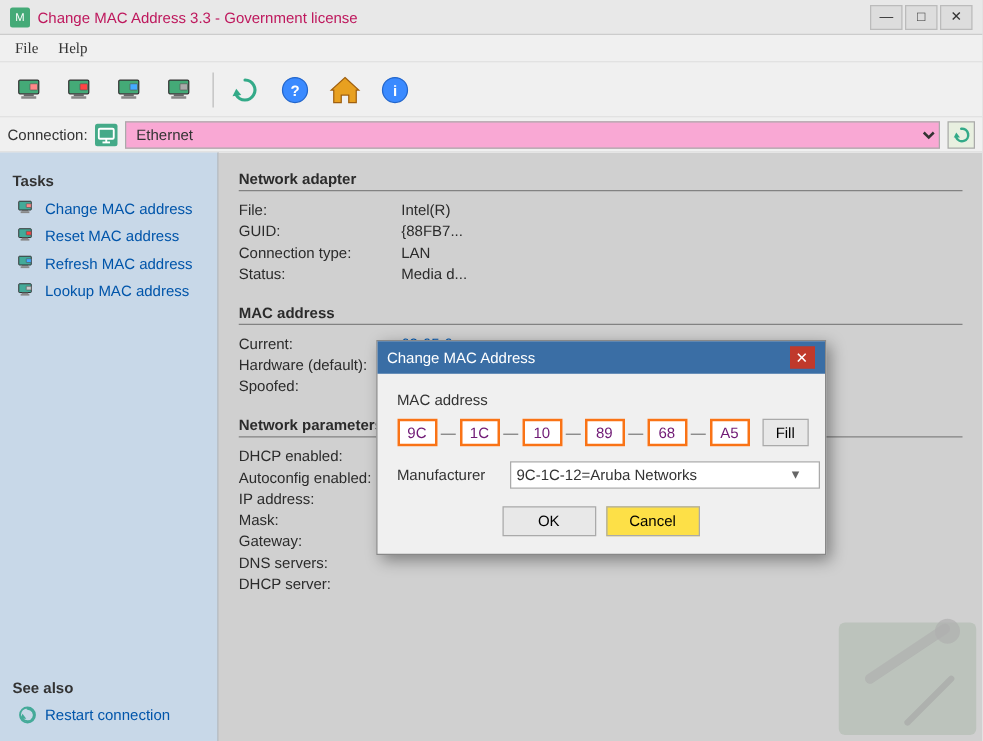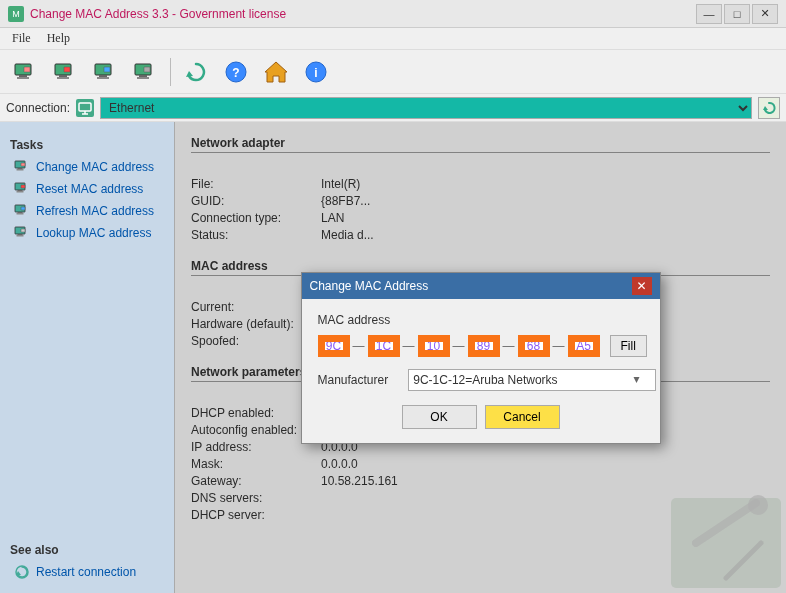--- a/index.html
+++ b/index.html
@@ -58,21 +58,21 @@
       height: 28px;
       display: flex;
       align-items: center;
       padding: 0 6px;
       gap: 6px;
       border-bottom: 1px solid #ddd;
     }
     .conn-label { color: #333; }
     .conn-icon { width: 18px; height: 18px; background: #4a8; display: flex; align-items: center; justify-content: center; font-size: 10px; color: white; border-radius: 2px; }
     .conn-select-wrap { flex: 1; position: relative; }
-    .conn-select-wrap select { width: 100%; height: 22px; border: 1px solid #aaa; background: #14b8a6; padding: 0 4px; color: #333; }
+    .conn-select-wrap select { width: 100%; height: 22px; border: 1px solid #aaa; background: #f9a8d4; padding: 0 4px; color: #333; }
     .conn-refresh { width: 22px; height: 22px; border: 1px solid #aaa; background: #e8f0e0; cursor: pointer; display: flex; align-items: center; justify-content: center; font-size: 12px; }
 
     
     .main-layout { display: flex; height: calc(593px - 28px - 22px - 44px - 28px); justify-content: center; }
 
     
     .sidebar {
       width: 175px;
       background: #c8d8e8;
       border-right: 1px solid #aaa;
@@ -84,21 +84,21 @@
     .sidebar-item {
       display: flex; align-items: center; gap: 6px;
       padding: 3px 10px 3px 14px;
       cursor: pointer; color: #1a5; text-decoration: none;
     }
     .sidebar-item-icon { width: 16px; height: 16px; display: flex; align-items: center; justify-content: center; flex-shrink: 0; }
     .sidebar-item-text { color: #0055aa; font-size: 12px; }
 
     
     .content { flex: 1; padding: 14px 16px; overflow: auto; position: relative; background: #f5f5f5; }
-    .section-title { font-weight: bold; font-size: 12px; color: #333; margin-bottom: 24px; border-bottom: 1px solid #999; padding-bottom: 2px; }
+    .section-title { font-weight: bold; font-size: 12px; color: #333; margin-bottom: 8px; border-bottom: 1px solid #999; padding-bottom: 2px; }
     .info-row { display: flex; margin-bottom: 3px; }
     .info-label { width: 130px; color: #333; flex-shrink: 0; }
     .info-value { color: #333; }
     .info-value.blue { color: #0066cc; }
     .section-gap { height: 14px; }
 
     
     .modal-overlay {
       position: absolute;
       top: 0; left: 0; right: 0; bottom: 0;
@@ -131,25 +131,25 @@
       color: white;
       cursor: pointer;
       display: flex; align-items: center; justify-content: center;
       font-size: 12px;
     }
     .modal-body { padding: 14px 16px; }
     .modal-section-label { font-weight: normal; color: #333; margin-bottom: 8px; }
     .mac-inputs { display: flex; align-items: center; gap: 2px; margin-bottom: 12px; }
     .mac-field {
       width: 32px; height: 22px;
-      border: 7px solid #f97316;
+      border: 2px solid #f97316;
       background: white;
       text-align: center;
       font-size: 12px;
-      color: #8b5cf6;
+      color: #701a75;
     }
     .mac-sep { color: #666; font-size: 12px; margin: 0 1px; }
     .fill-btn {
       height: 22px;
       padding: 0 10px;
       border: 1px solid #aaa;
       background: #e8e8e8;
       cursor: pointer;
       margin-left: 8px;
       font-size: 12px;

